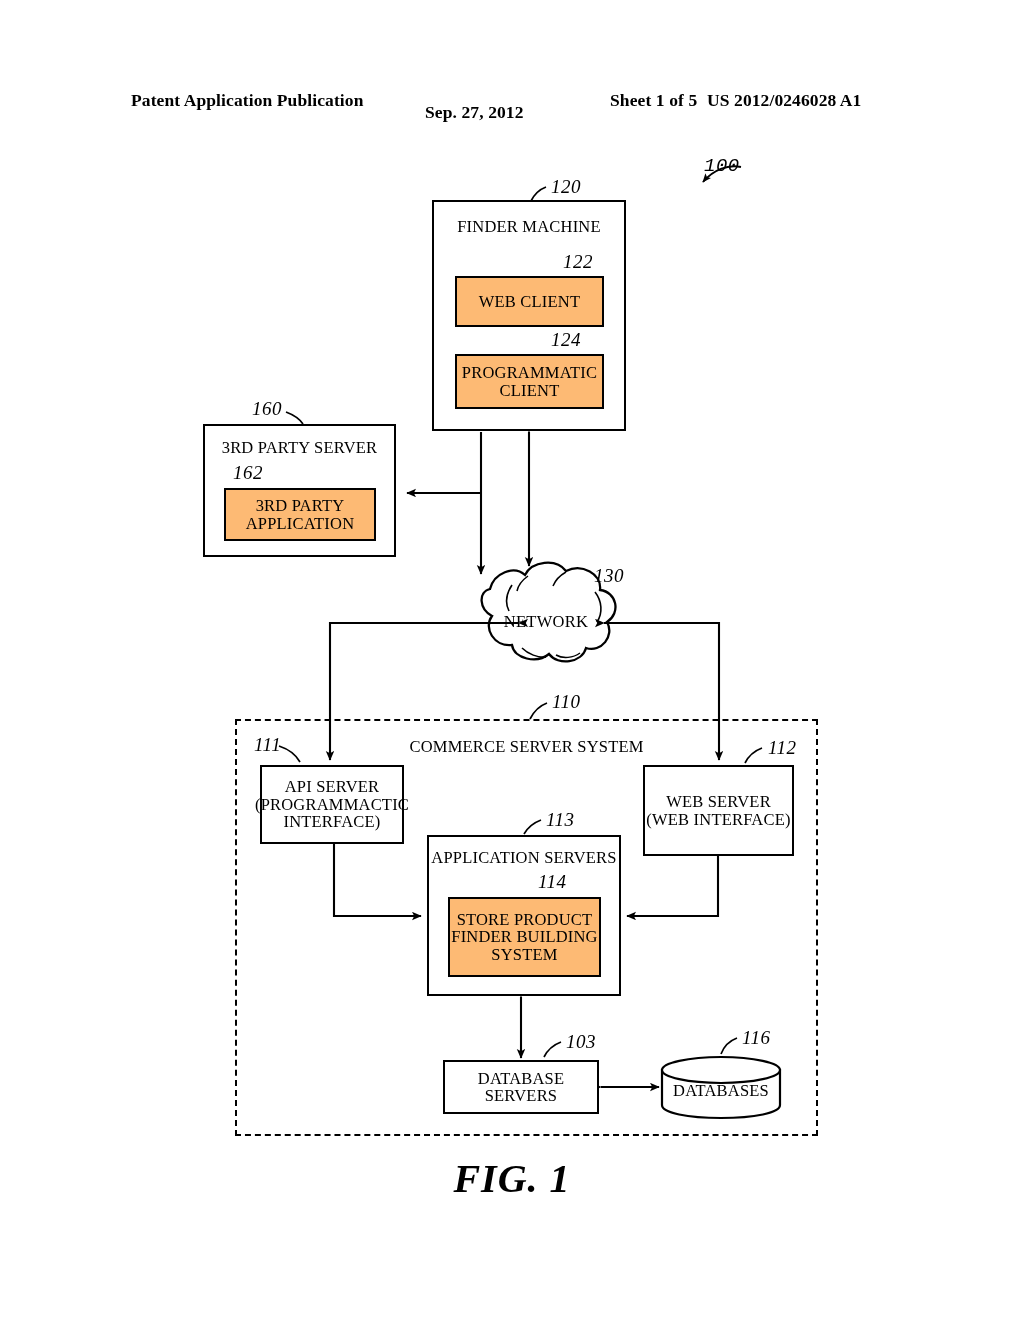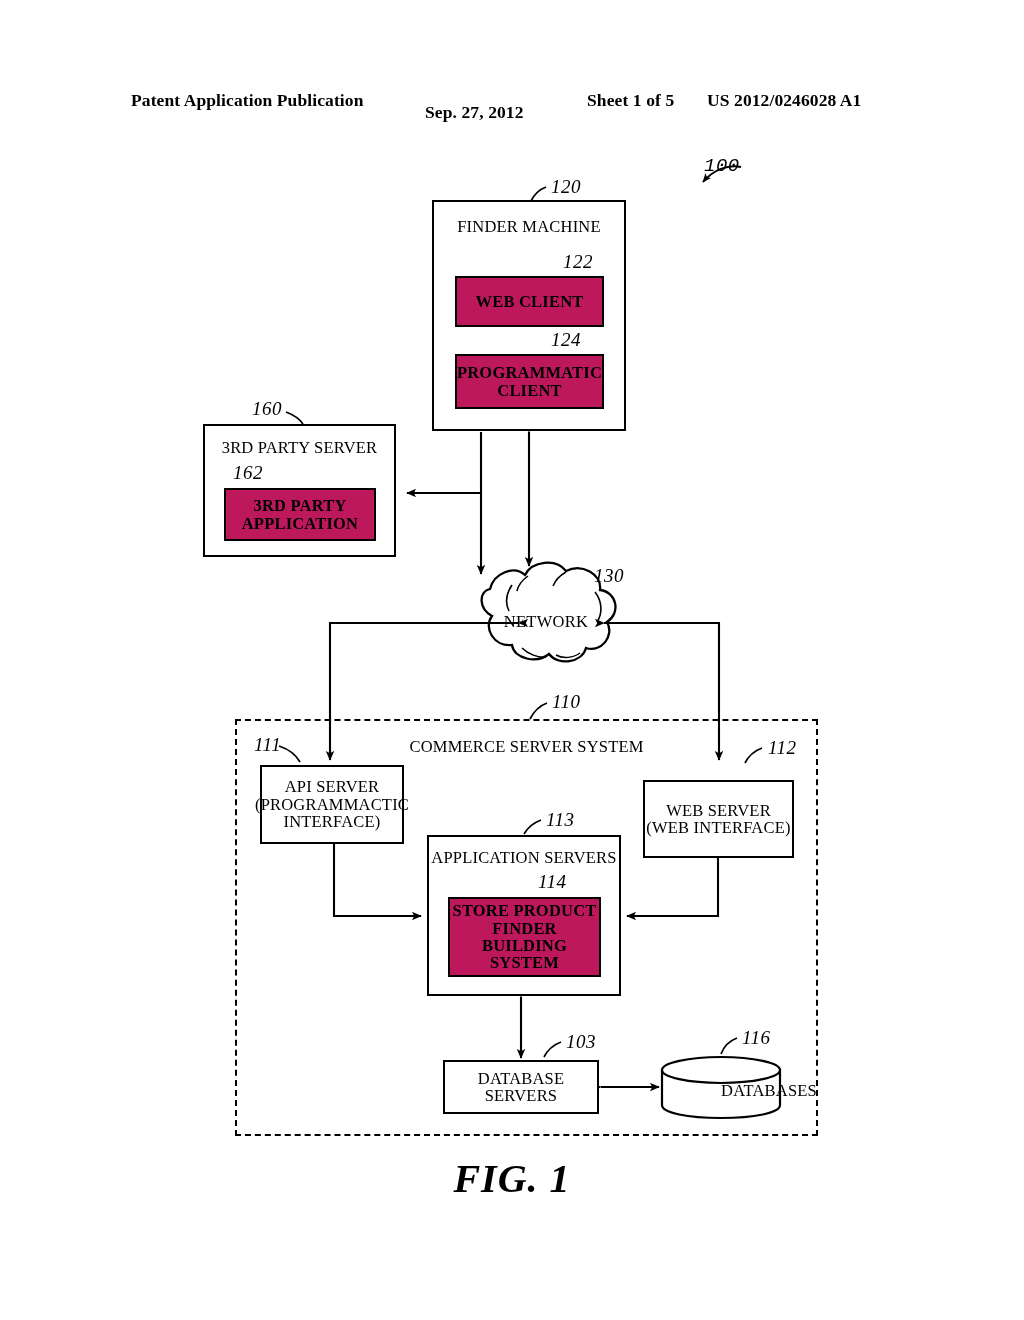--- a/index.html
+++ b/index.html
@@ -29,21 +29,21 @@
     top: 86px;
     height: 28px;
     display: flex;
     align-items: center;
     font-weight: bold;
     font-size: 17.5px;
     letter-spacing: 0.1px;
   }
   .hdr-left  { position: absolute; left: 131px; white-space: nowrap; }
   .hdr-mid   { position: absolute; left: 425px; white-space: nowrap; margin-top: 24px; }
-  .hdr-mid2  { position: absolute; left: 587px; white-space: nowrap; }
+  .hdr-mid2  { position: absolute; left: 610px; white-space: nowrap; }
   .hdr-right { position: absolute; left: 707px; white-space: nowrap; }
 
   
   .dbox {
     position: absolute;
     border: 2px solid #000;
     background: #fff;
     box-sizing: border-box;
     display: flex;
     align-items: flex-start;
@@ -53,27 +53,26 @@
   .dbox.center { align-items: center; }
   .boxlabel {
     font-size: 16.5px;
     line-height: 1.06;
     letter-spacing: 0.2px;
     white-space: pre-line;
   }
   .inner {
     position: absolute;
     border: 2px solid #000;
-    background: #be185d;
+    background: #fdba74;
     box-sizing: border-box;
     display: flex;
     align-items: center;
     justify-content: center;
     text-align: center;
-    font-weight: bold;
   }
 
   
   .refnum {
     position: absolute;
     font-style: italic;
     font-size: 19px;
     font-weight: 500;
     letter-spacing: 0.5px;
     white-space: nowrap;
@@ -114,21 +113,20 @@
     white-space: nowrap;
   }
 
   
   .cyl-label {
     position: absolute;
     font-size: 16.5px;
     letter-spacing: 0.2px;
     white-space: nowrap;
     text-align: center;
-    padding-left: 48px;
   }
   .cloud-label {
     position: absolute;
     font-size: 16.5px;
     letter-spacing: 0.3px;
     white-space: nowrap;
   }
 </style>
 </head>
 <body>
@@ -259,21 +257,21 @@
   <div class="syslabel" style="left:235px; top:737px; width:583px; text-align:center;">COMMERCE SERVER SYSTEM</div>
 
   <div class="refnum" style="left:254px; top:734px;">111</div>
   <div class="dbox center" style="left:260px; top:765px; width:144px; height:79px;">
     <div class="boxlabel">API SERVER
 (PROGRAMMACTIC
 INTERFACE)</div>
   </div>
 
   <div class="refnum" style="left:768px; top:737px;">112</div>
-  <div class="dbox center" style="left:643px; top:765px; width:151px; height:78px;margin-top:15px;">
+  <div class="dbox center" style="left:643px; top:765px; width:151px; height:91px;">
     <div class="boxlabel">WEB SERVER
 (WEB INTERFACE)</div>
   </div>
 
   <div class="refnum" style="left:546px; top:809px;">113</div>
   <div class="dbox" style="left:427px; top:835px; width:194px; height:161px; padding-top:12px;">
     <div class="boxlabel">APPLICATION SERVERS</div>
   </div>
 
   <div class="refnum" style="left:538px; top:871px;">114</div>

